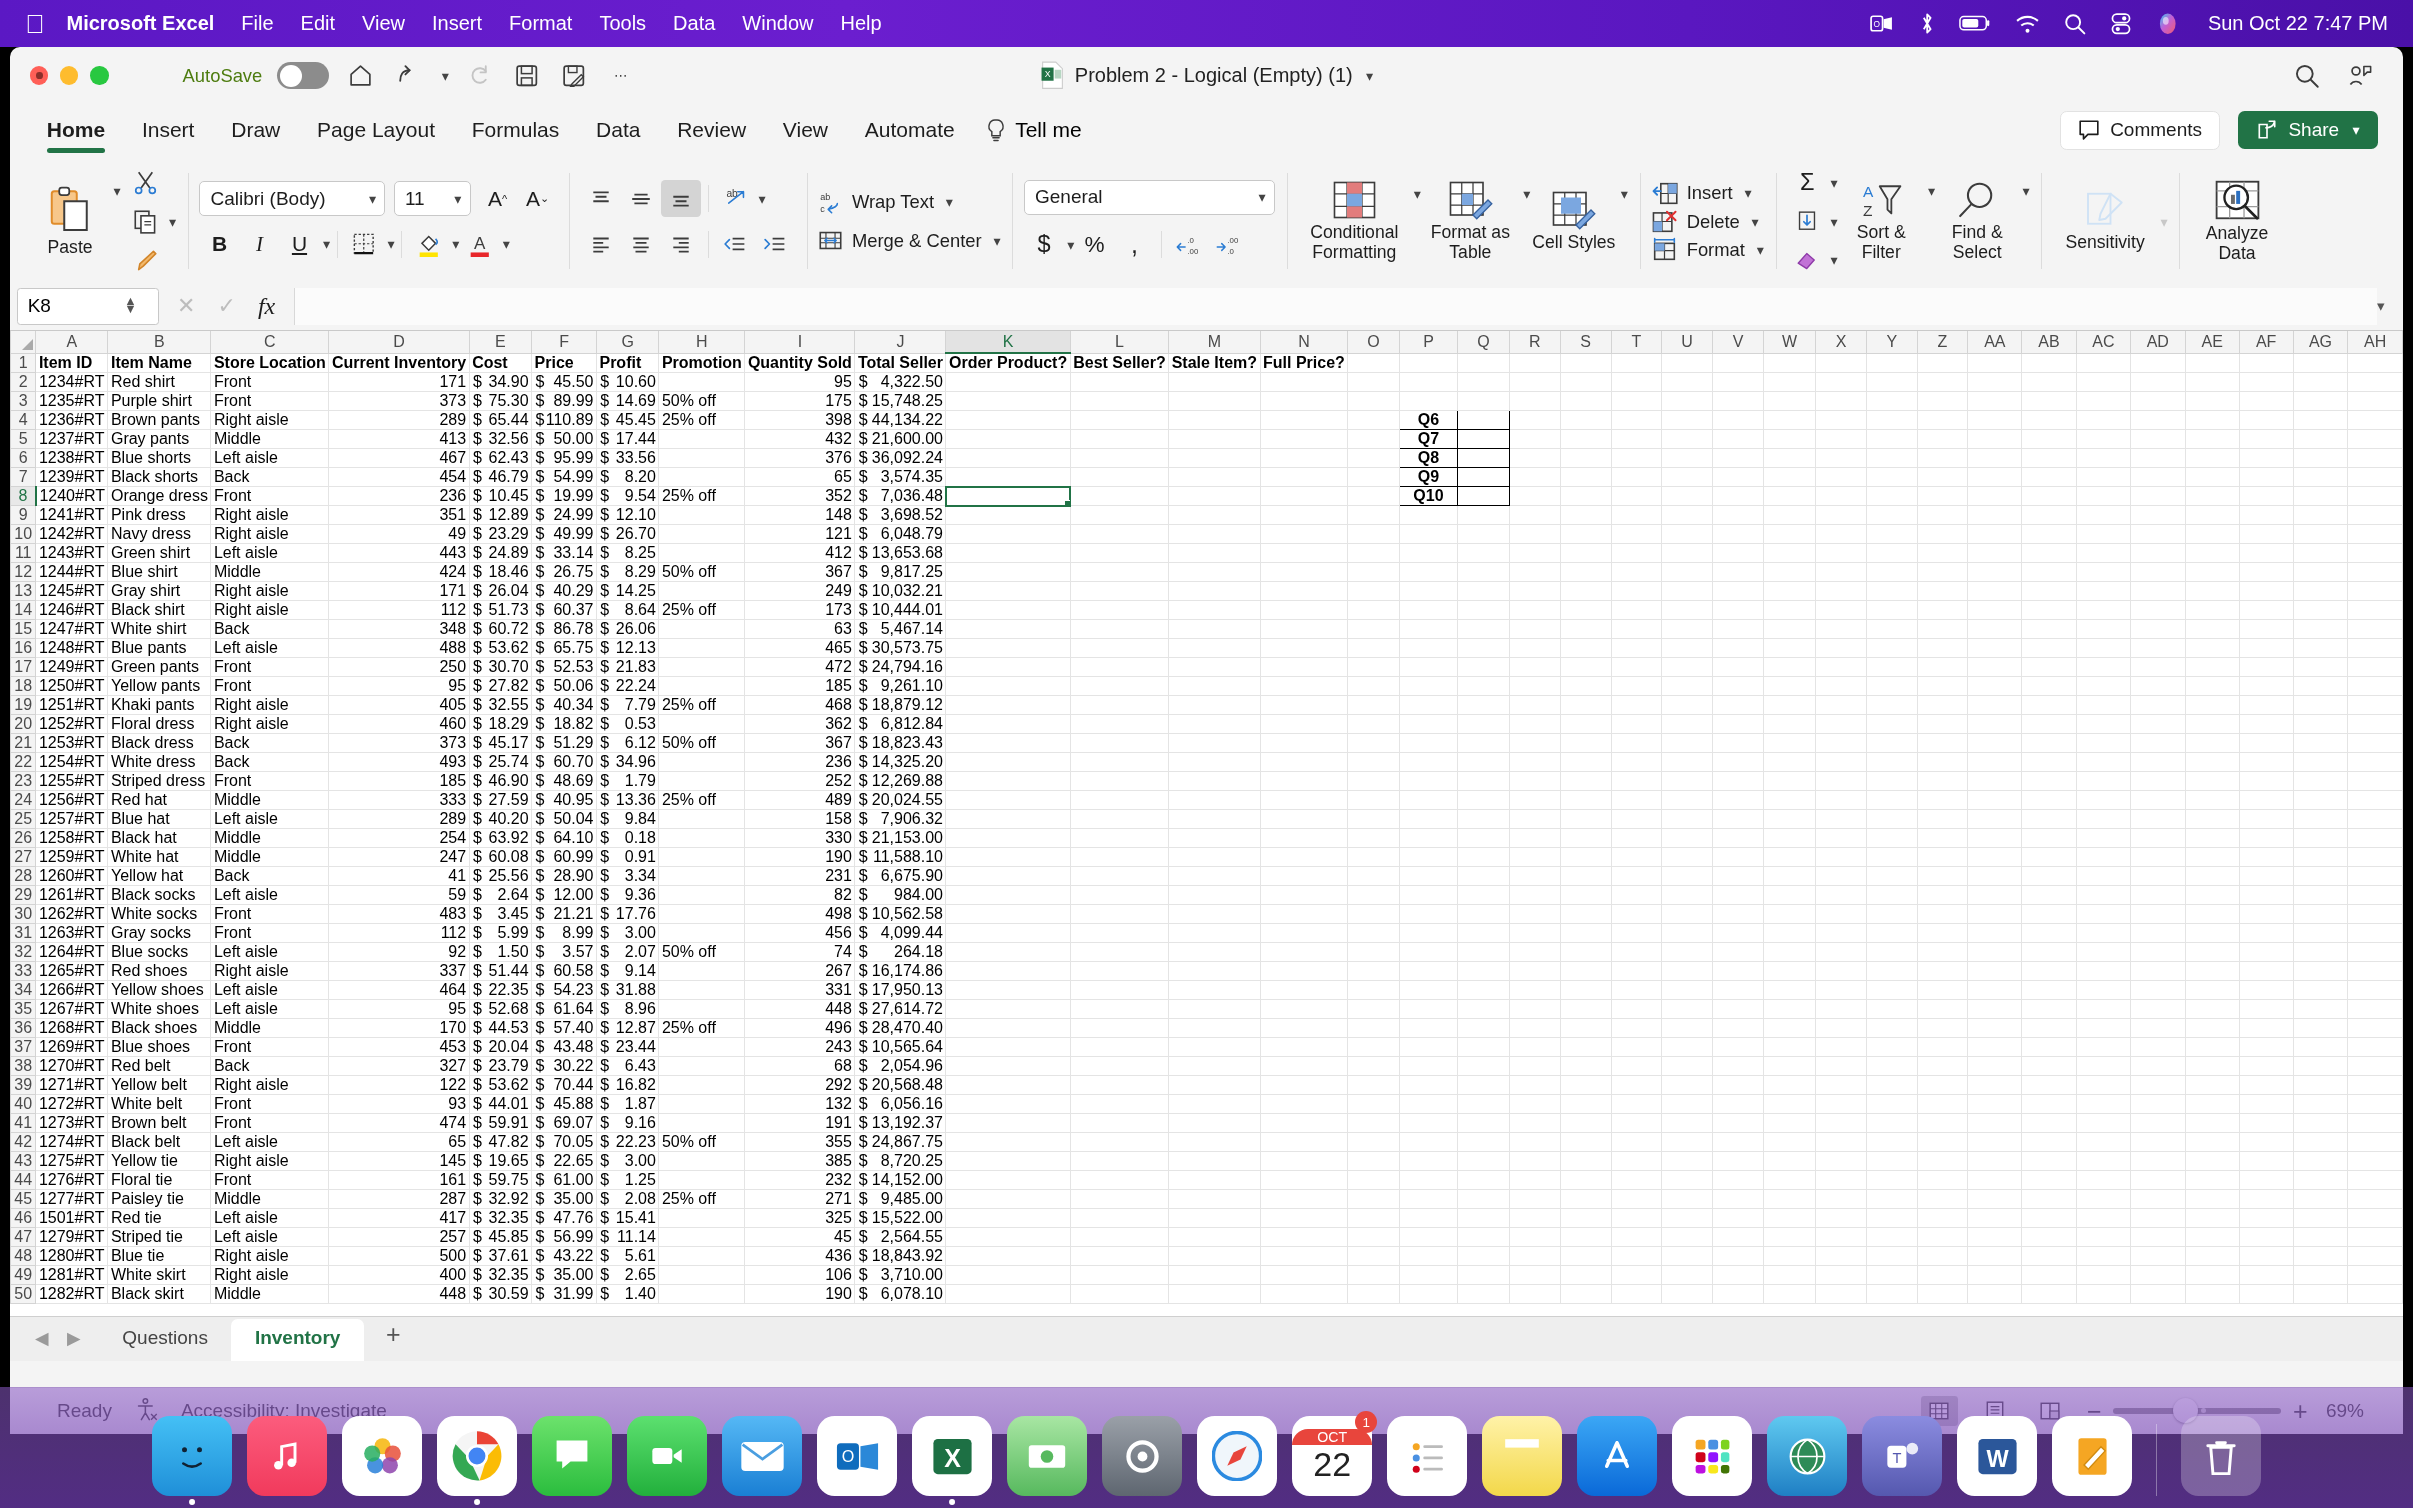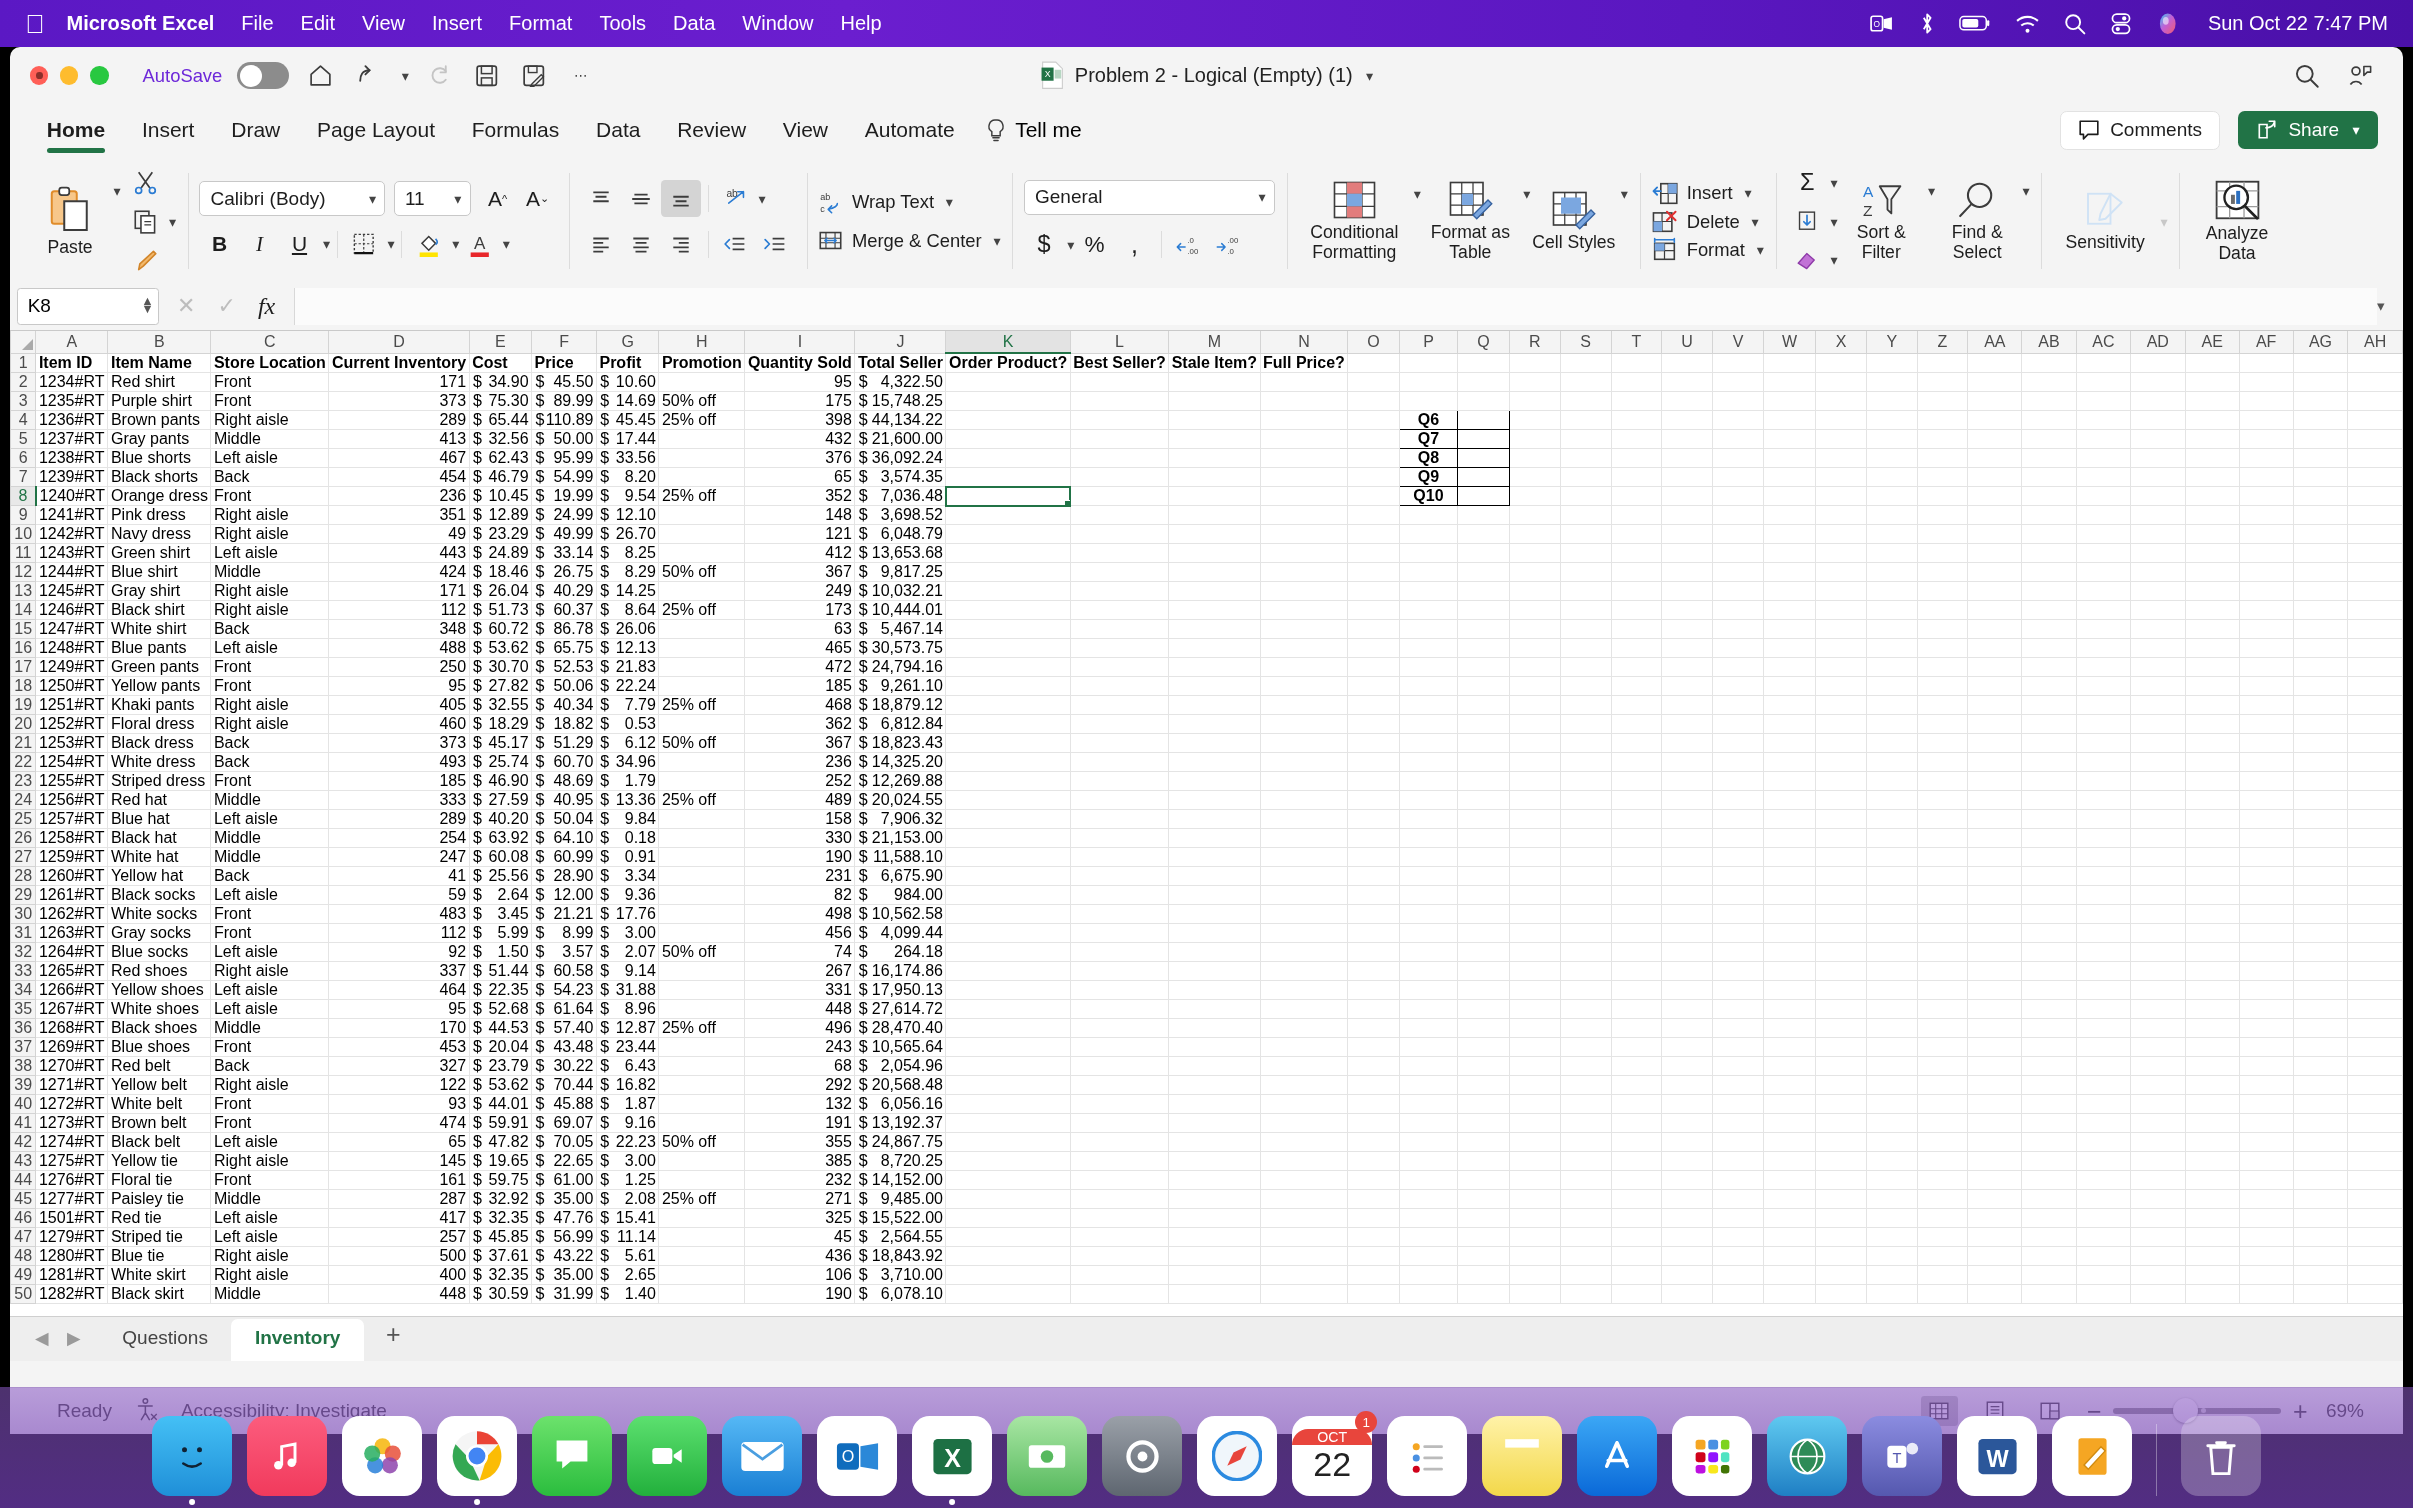--- a/index.html
+++ b/index.html
@@ -30,21 +30,21 @@
     background: #f4f4f4; border-radius: 10px 10px 0 0; overflow: hidden;
   }
 
   
   .titlebar { position: relative; height: 57px; display: flex; align-items: center; }
   .traffic { display: flex; gap: 11.7px; padding-left: 20px; }
   .tl { width: 18.4px; height: 18.4px; border-radius: 50%; }
   .tl.r { background: #ff5f57; } .tl.y { background: #febc2e; } .tl.g { background: #28c840; }
   .tl.r::after { content:""; display:block; width:6.7px; height:6.7px; border-radius:50%; background:#8b2f2a; margin:5.9px auto; }
   .qat { display: flex; align-items: center; gap: 15px; margin-left: 34px; }
-  .autosave-label { font-size: 18.4px; color: #6d28d9; }
+  .autosave-label { font-size: 18.4px; color: #4d7c0f; margin-left: 40px; }
   .toggle {
     width: 52px; height: 27px; border-radius: 13.4px; background: #8c8c8c; position: relative;
   }
   .toggle::after { content:""; position:absolute; left:2.5px; top:2.5px; width:22px; height:22px; border-radius:50%; background:#fff; }
   .qicon { width: 32px; height: 32px; display:flex; align-items:center; justify-content:center; color:#3c3c3c; }
   .qicon.dim { color: #c0c0c0; }
   .doc-title {
     position:absolute; left:0; right:0; margin:auto; width:max-content;
     display:flex; align-items:center; gap:10px; font-size:20px; color:#222;
   }
@@ -88,21 +88,21 @@
   .iconbtn { width:40px; height:37px; display:flex; align-items:center; justify-content:center; font-size:21px; color:#1d1d1d; }
   .iconbtn.sel { background:#d4d4d4; border-radius:4.2px; }
   .vsep { width:0.8px; align-self:stretch; background:#dcdcdc; margin:5px 6.7px; }
   .lblrow { display:flex; align-items:center; gap:8.4px; font-size:18.4px; color:#1d1d1d; }
   .dimtxt { color:#b3b3b3; }
 
   
   .formulabar { height:49px; display:flex; align-items:center; background:#f4f4f4; border-bottom:0.8px solid #c9c9c9; }
   .namebox {
     width:142px; height:37px; margin-left:6.7px; background:#fff; border:0.8px solid #c8c8c8; border-radius:3.4px;
-    display:flex; align-items:center; justify-content:space-between; padding:0 4px 0 10px; font-size:19px;
+    display:flex; align-items:center; justify-content:space-between; padding:0 21px 0 10px; font-size:19px;
   }
   .spin { display:flex; flex-direction:column; line-height:0.6; font-size:12.6px; color:#555; }
   .fbtools { display:flex; align-items:center; gap:22px; padding:0 18.4px; font-size:22px; color:#bdbdbd; }
   .fx { color:#1d1d1d; font-style:italic; font-family:"Liberation Serif", serif; font-size:24px; }
   .fbinput { flex:1; height:37px; background:#fbfbfb; font-size:19px; padding-left:11.7px; display:flex; align-items:center; border-left:0.8px solid #d8d8d8; }
   .fbchev { padding-right:18.4px; color:#555; font-size:15px; }
 
   
   .gridwrap { position:relative; background:#fff; height: 985px; overflow:hidden; }
   table.grid { border-collapse: collapse; table-layout: fixed; }

